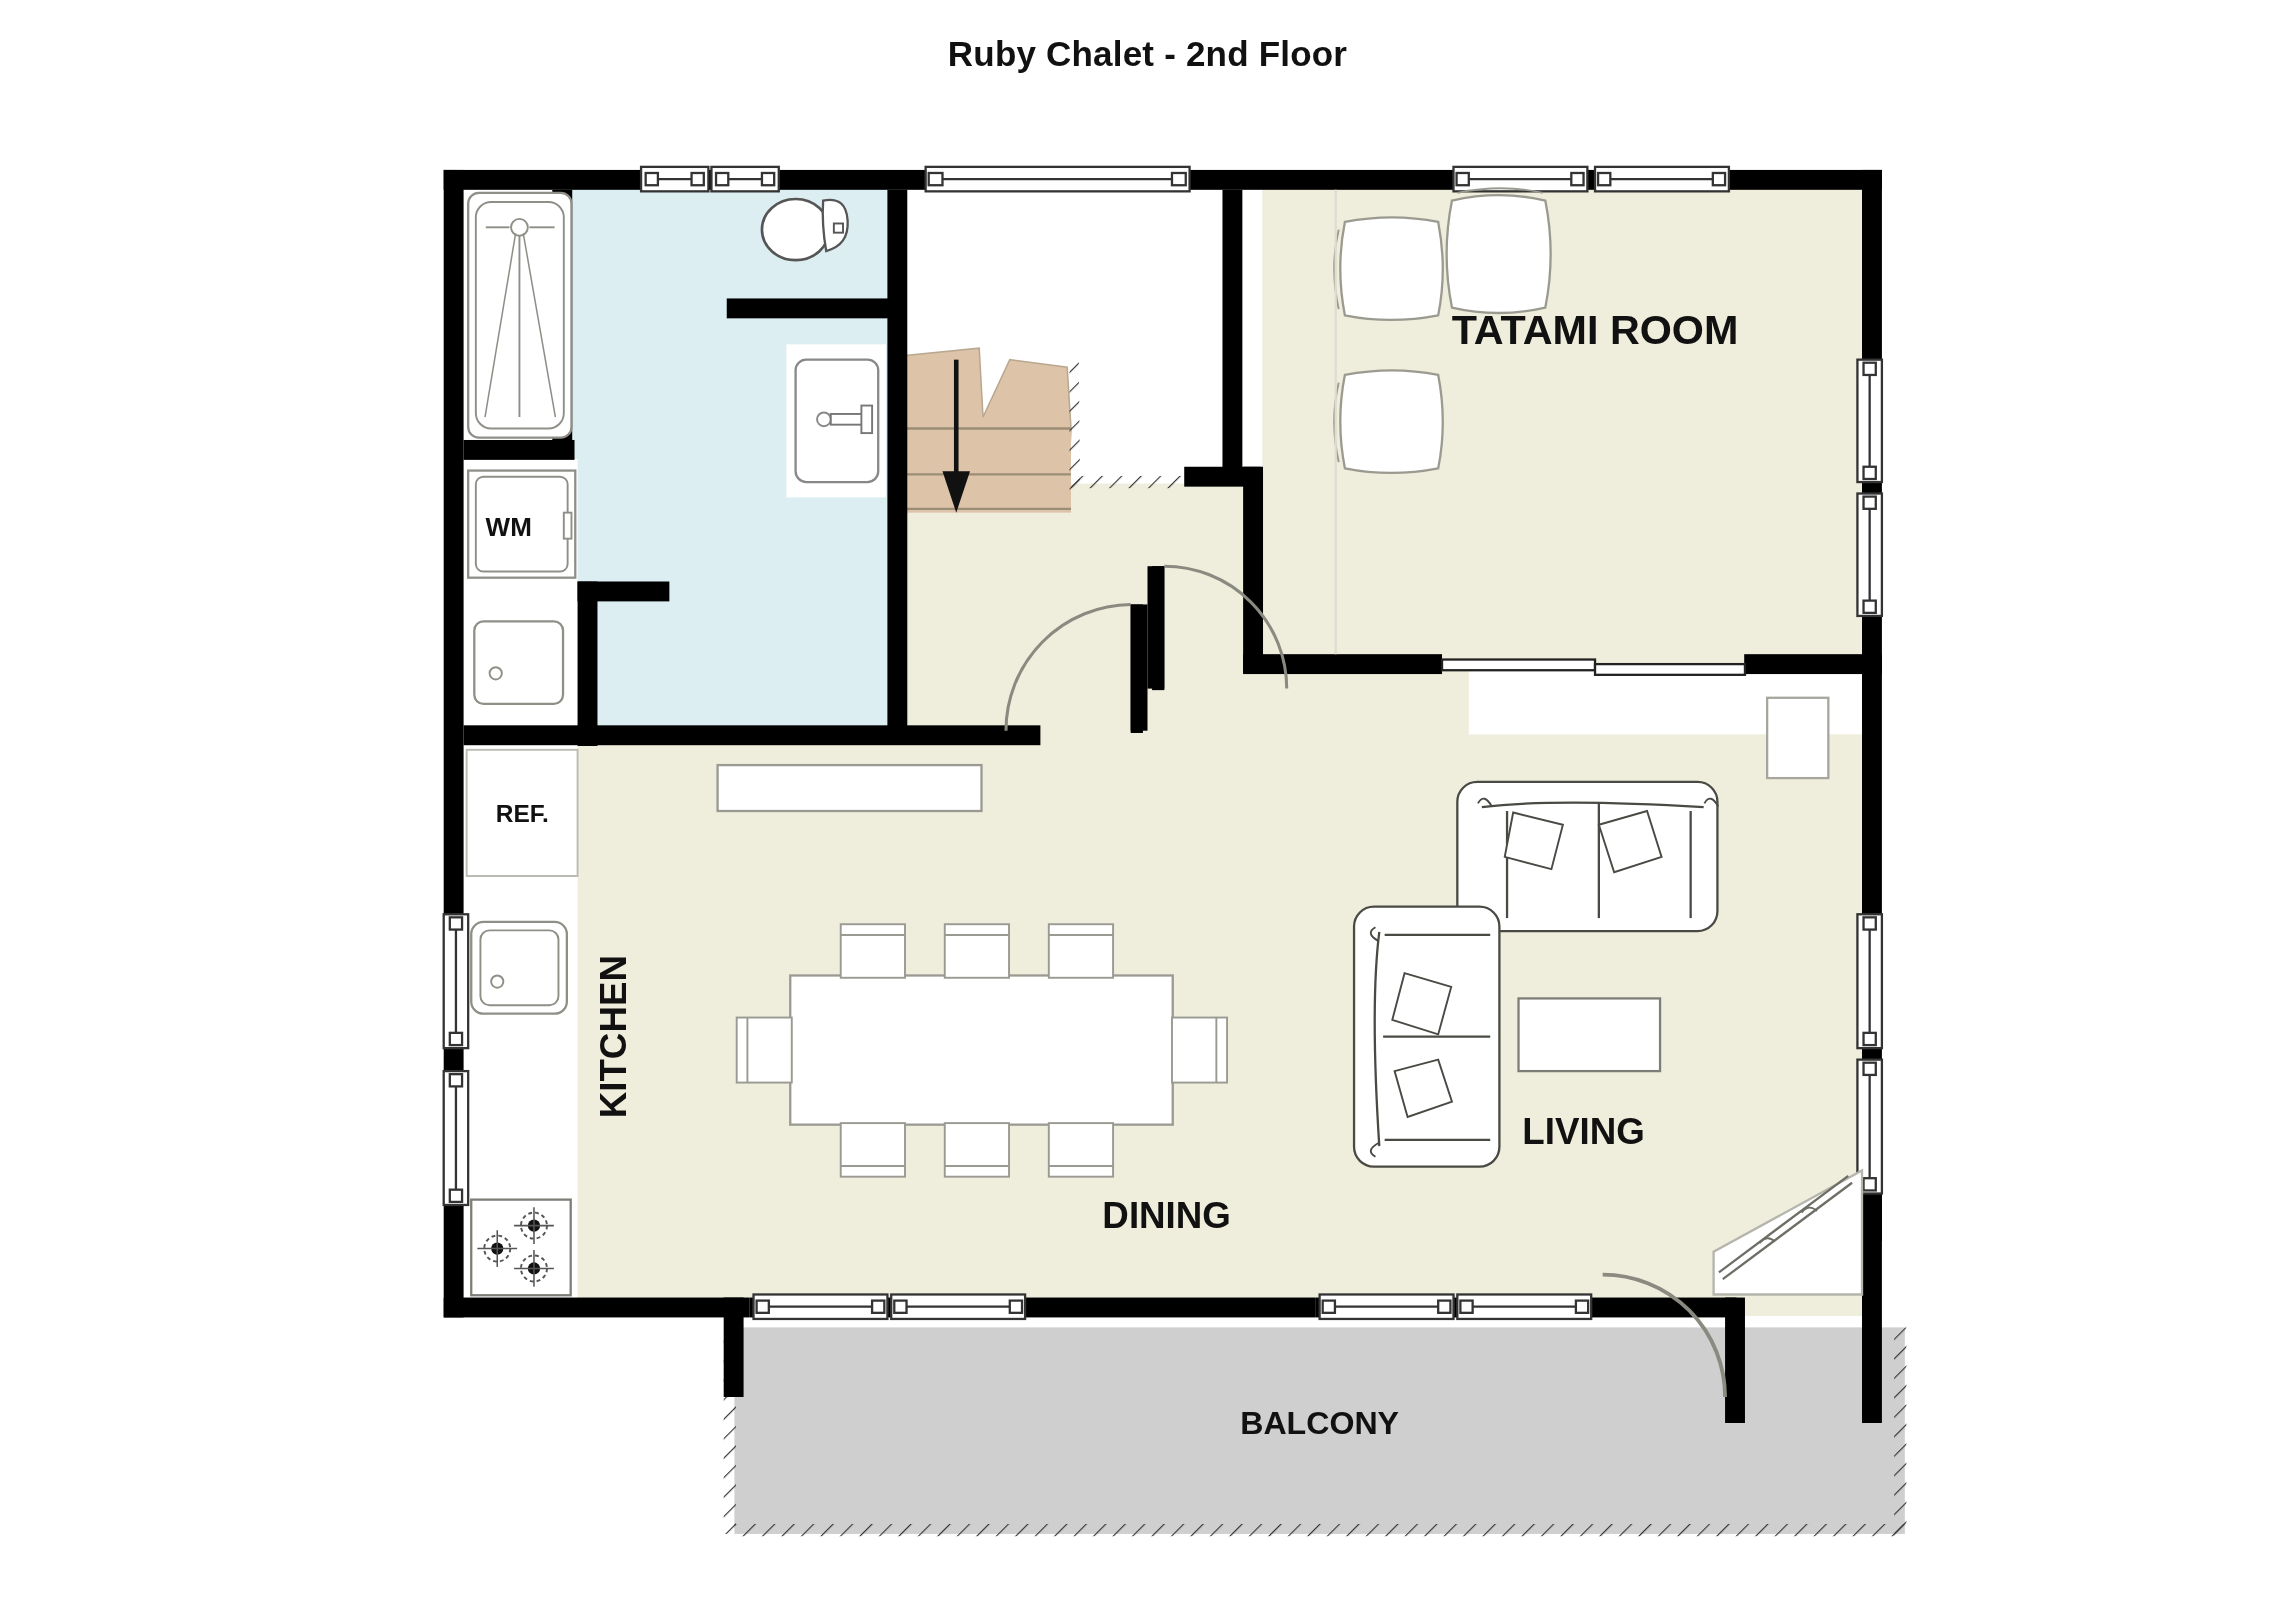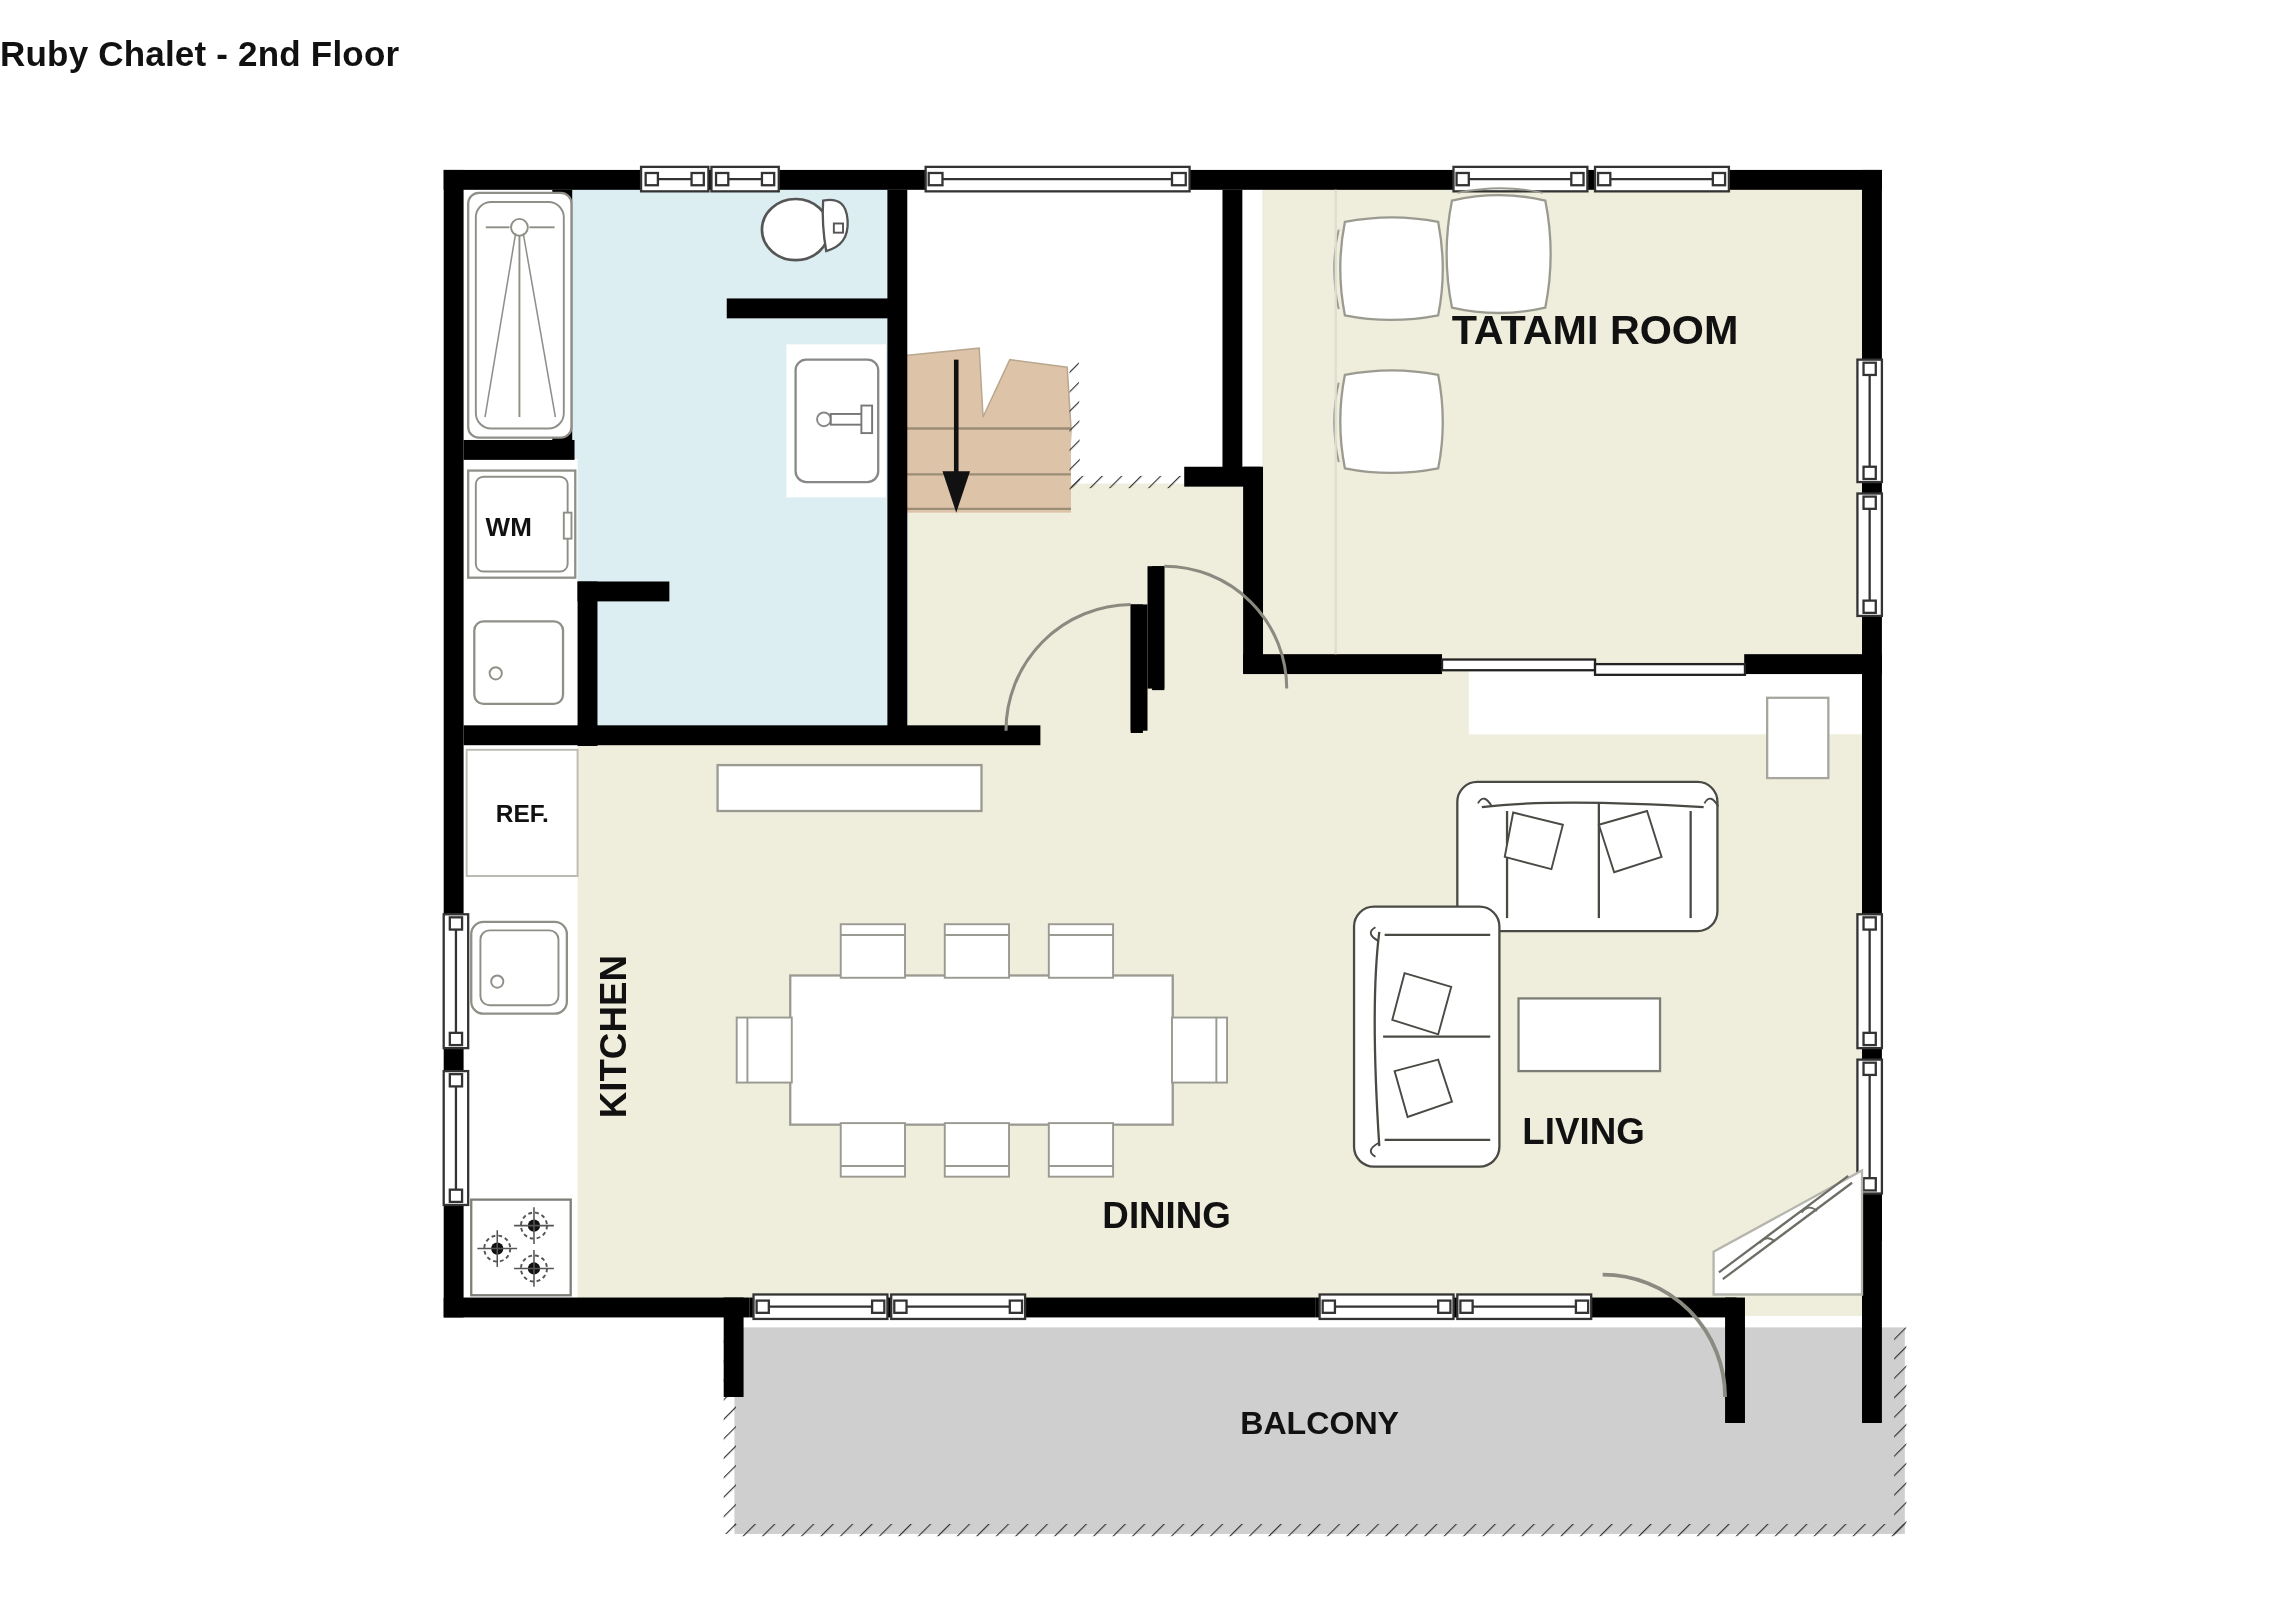--- a/index.html
+++ b/index.html
@@ -19,21 +19,21 @@
     position: relative;
     width: 2295px;
     height: 1622px;
     background: #ffffff;
   }
   #plan-title {
     position: absolute;
     left: 0;
     top: 34px;
     width: 2295px;
-    text-align: left;
+    text-align: center;
     font-size: 35px;
     font-weight: bold;
     color: #111111;
     letter-spacing: 0.2px;
     font-family: "Liberation Sans", sans-serif;
   }
   #plan-svg {
     position: absolute;
     left: 0;
     top: 0;

